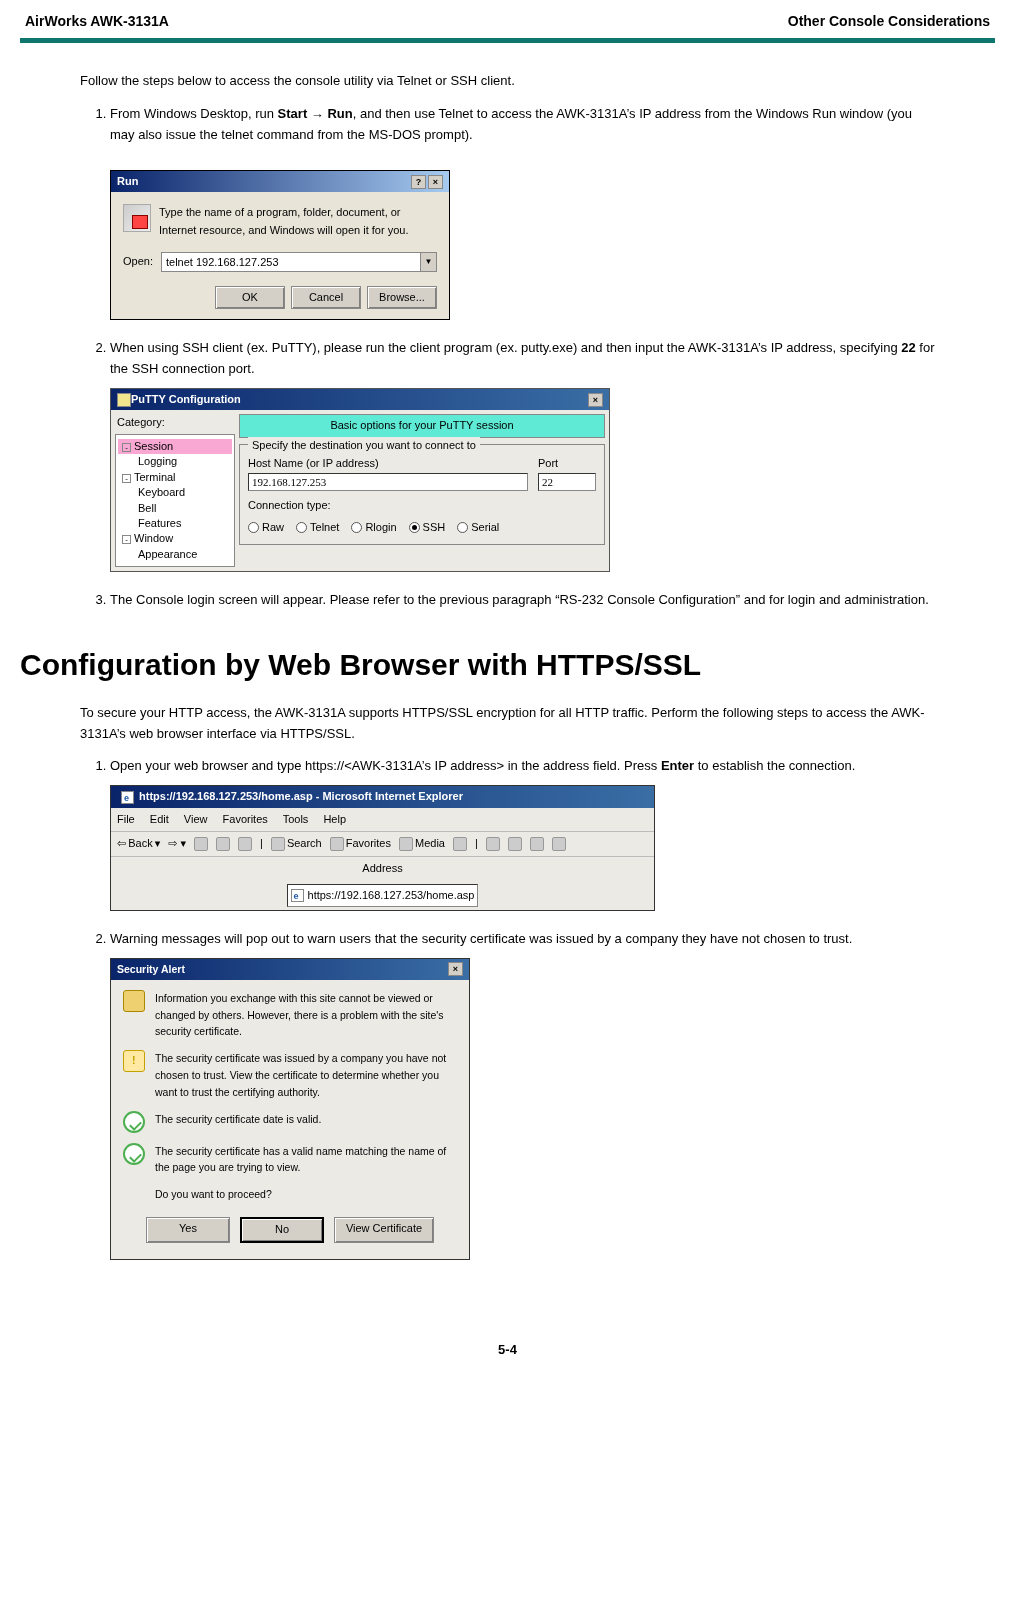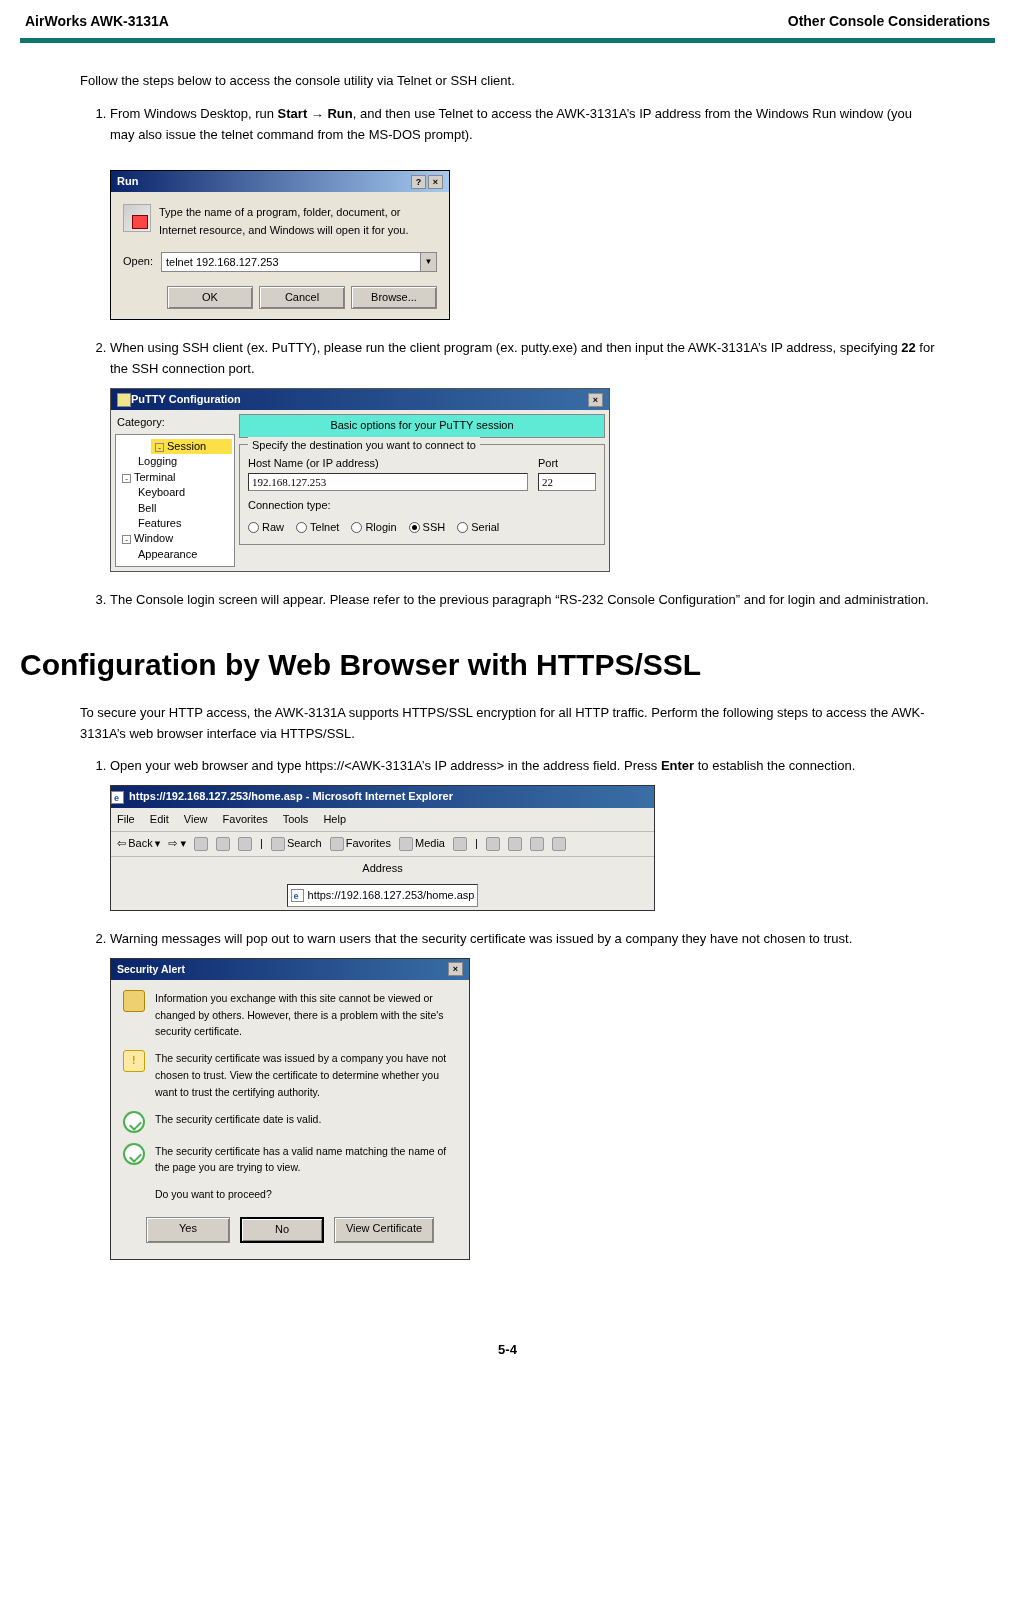--- a/index.html
+++ b/index.html
@@ -93,21 +93,21 @@
   .combo-arrow {
     width: 16px; background: #d4d0c8; border-left: 1px solid #888;
     text-align: center; font-size: 8px; line-height: 18px;
   }
   .btn-row { display: flex; justify-content: flex-end; gap: 6px; }
   .win-btn {
     background: #d4d0c8;
     border: 1px solid #888;
     box-shadow: inset 1px 1px 0 #fff, inset -1px -1px 0 #808080;
     padding: 2px 0;
-    width: 86px; text-align: center;
+    width: 70px; text-align: center;
     font-size: 11px;
   }
 
   
   .putty-dlg {
     width: 500px;
     background: #eceae5;
     border: 1px solid #555;
     font-family: Tahoma, Arial; font-size: 11px;
   }
@@ -124,21 +124,21 @@
   .putty-body { display: flex; padding: 4px; gap: 4px; }
   .putty-cat { width: 120px; }
   .cat-label { padding: 0 0 2px 2px; }
   .tree {
     border: 1px solid #888; background: #fff;
     padding: 4px 2px; line-height: 1.4;
   }
   .tree div { white-space: nowrap; }
   .tree .lvl1 { padding-left: 4px; }
   .tree .lvl2 { padding-left: 20px; }
-  .tree .sel { background: #fde047; margin-left: 33px; }
+  .tree .sel { background: #f9a8d4; }
   .tree .exp { display:inline-block;width:9px;height:9px;border:1px solid #888;
     text-align:center;font-size:8px;line-height:8px;margin-right:3px;}
   .putty-right { flex: 1; }
   .putty-banner {
     background: #5eead4; border: 1px solid #888;
     text-align: center; padding: 2px; margin-bottom: 6px;
   }
   .fieldset {
     border: 1px solid #888; padding: 6px 8px 8px 8px;
     position: relative; margin-bottom: 6px;
@@ -164,21 +164,21 @@
 
   
   .ie-win {
     width: 545px;
     background: #eceae5;
     border: 1px solid #333;
     font-family: Tahoma, Arial; font-size: 11px;
   }
   .ie-title {
     background: linear-gradient(90deg,#0a246a,#3a6ea5);
-    color:#fff; padding:2px 0; font-weight:bold;
+    color:#fff; padding:2px 10px; font-weight:bold;
     display:flex; align-items:center; gap:5px;
   }
   .ie-menu { padding: 3px 6px; border-bottom:1px solid #bbb; }
   .ie-menu span { margin-right: 12px; }
   .ie-tool { padding: 3px 6px; border-bottom:1px solid #bbb;
     display:flex; align-items:center; gap:8px;}
   .ie-tool .tb { display:inline-flex;align-items:center;gap:2px;}
   .tb-ico {
     width:14px;height:14px;background:#ccc;border:1px solid #999;border-radius:2px;
   }

